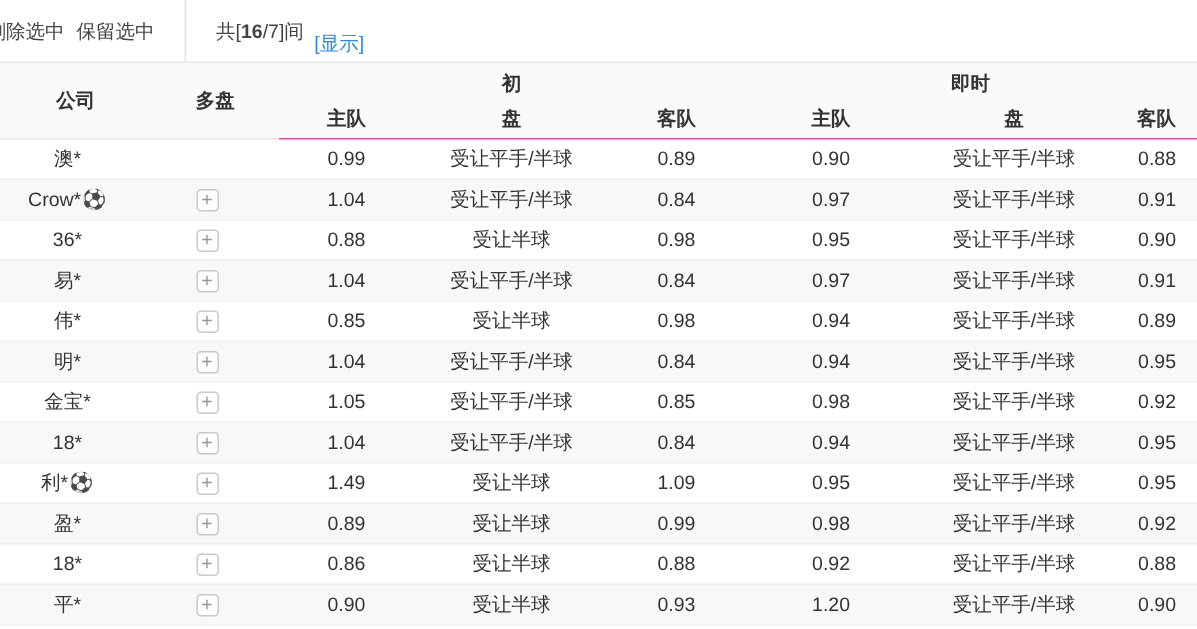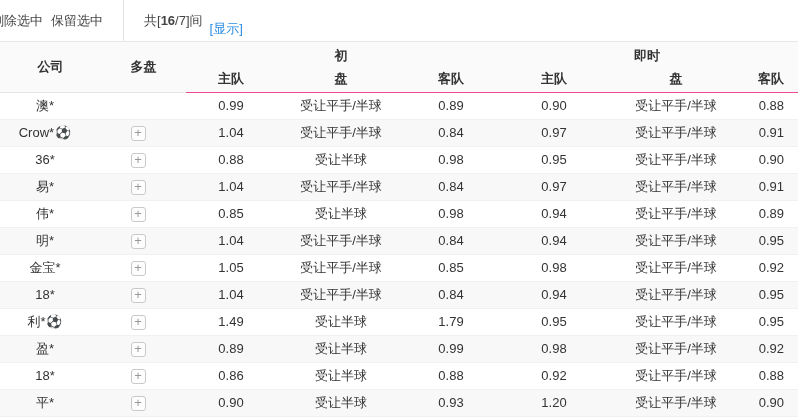--- a/index.html
+++ b/index.html
@@ -163,21 +163,21 @@
       <td>0.84</td>
       <td>0.94</td>
       <td>受让平手/半球</td>
       <td class="col-away-live">0.95</td>
     </tr>
     <tr>
       <td><span>利*</span><span class="ball">⚽</span></td>
       <td><span class="plus-btn">+</span></td>
       <td>1.49</td>
       <td>受让半球</td>
-      <td>1.79</td>
+      <td>1.09</td>
       <td>0.95</td>
       <td>受让平手/半球</td>
       <td class="col-away-live">0.95</td>
     </tr>
     <tr>
       <td><span>盈*</span></td>
       <td><span class="plus-btn">+</span></td>
       <td>0.89</td>
       <td>受让半球</td>
       <td>0.99</td>

